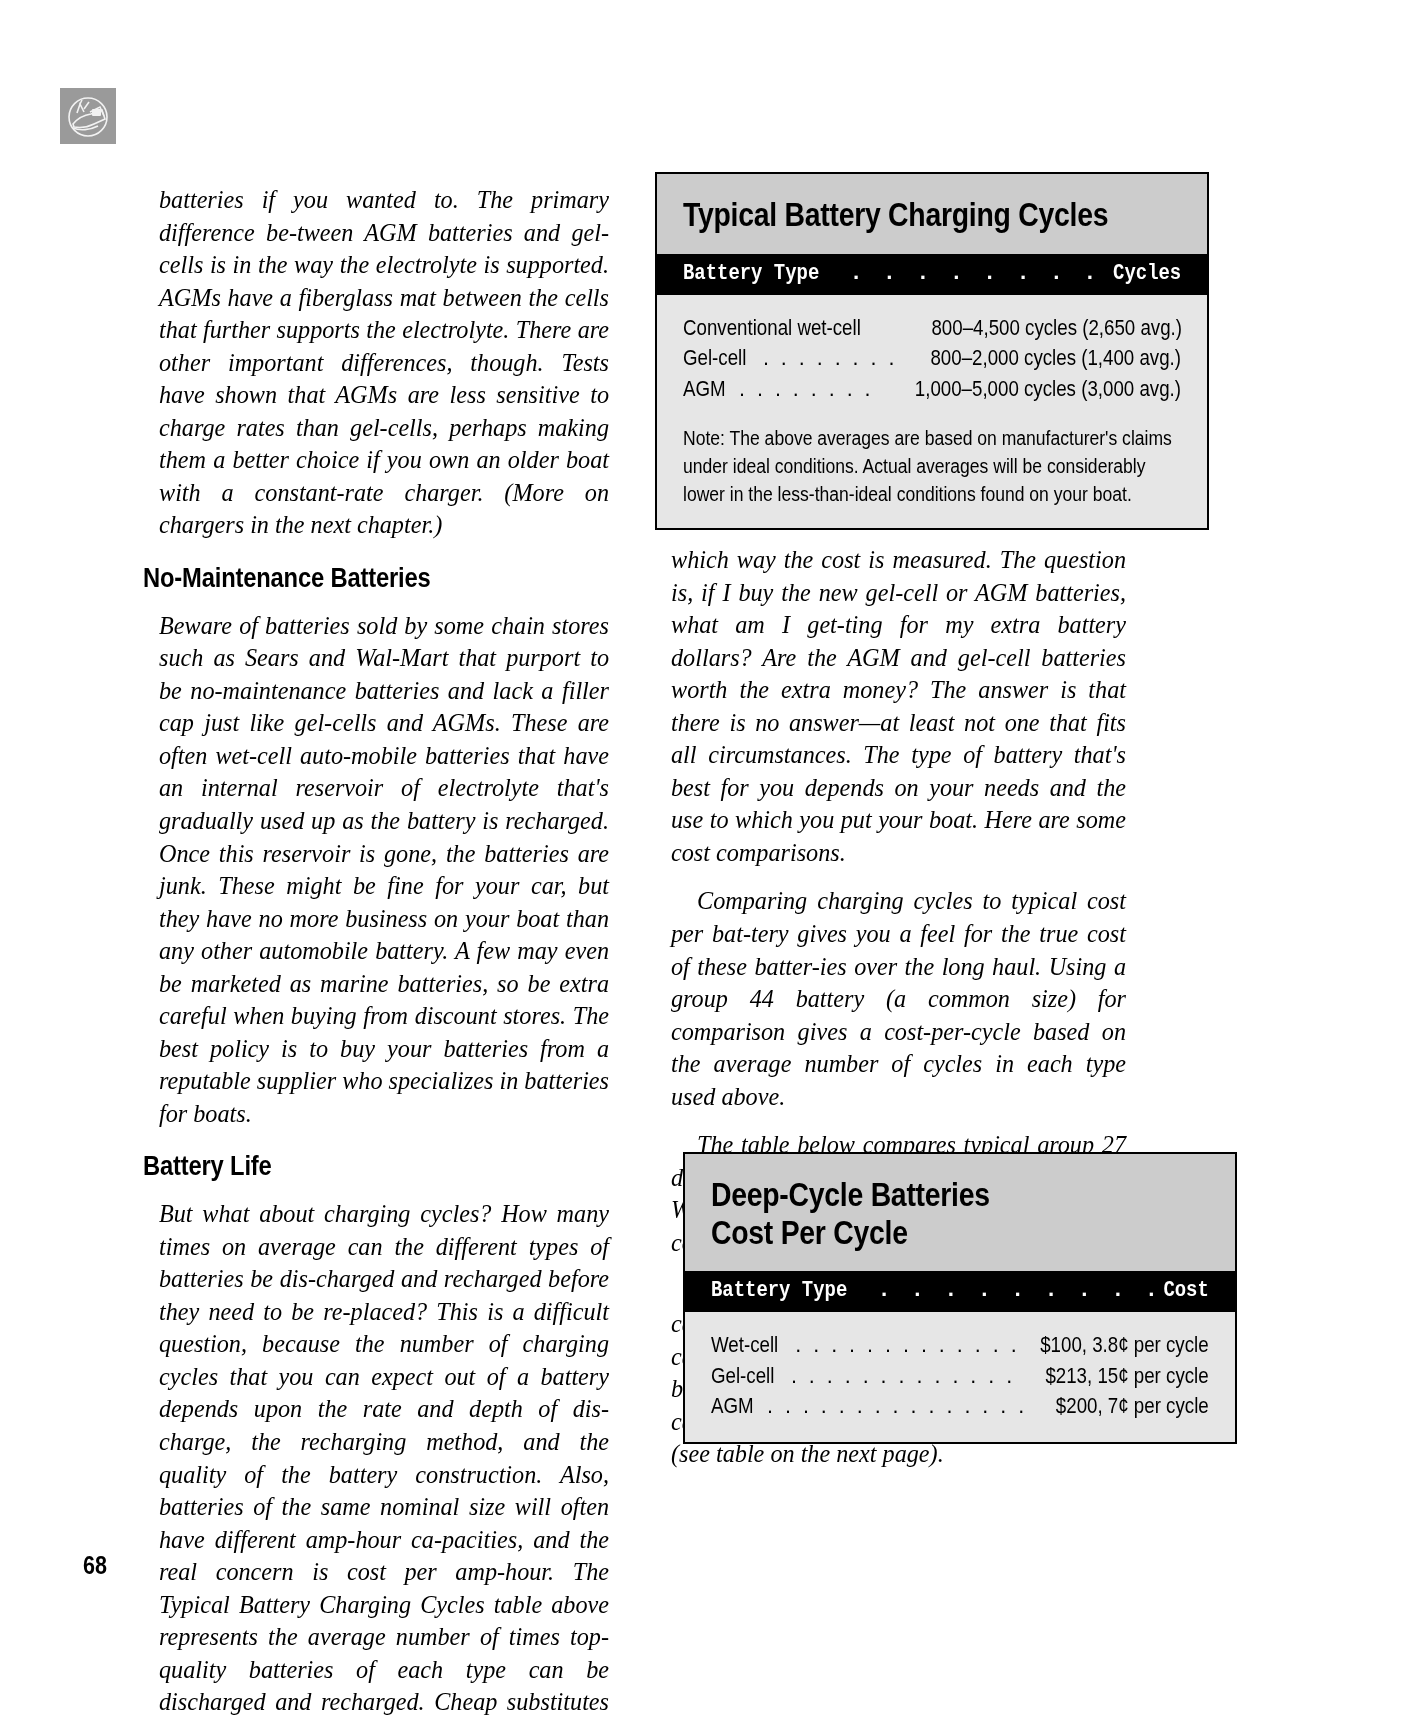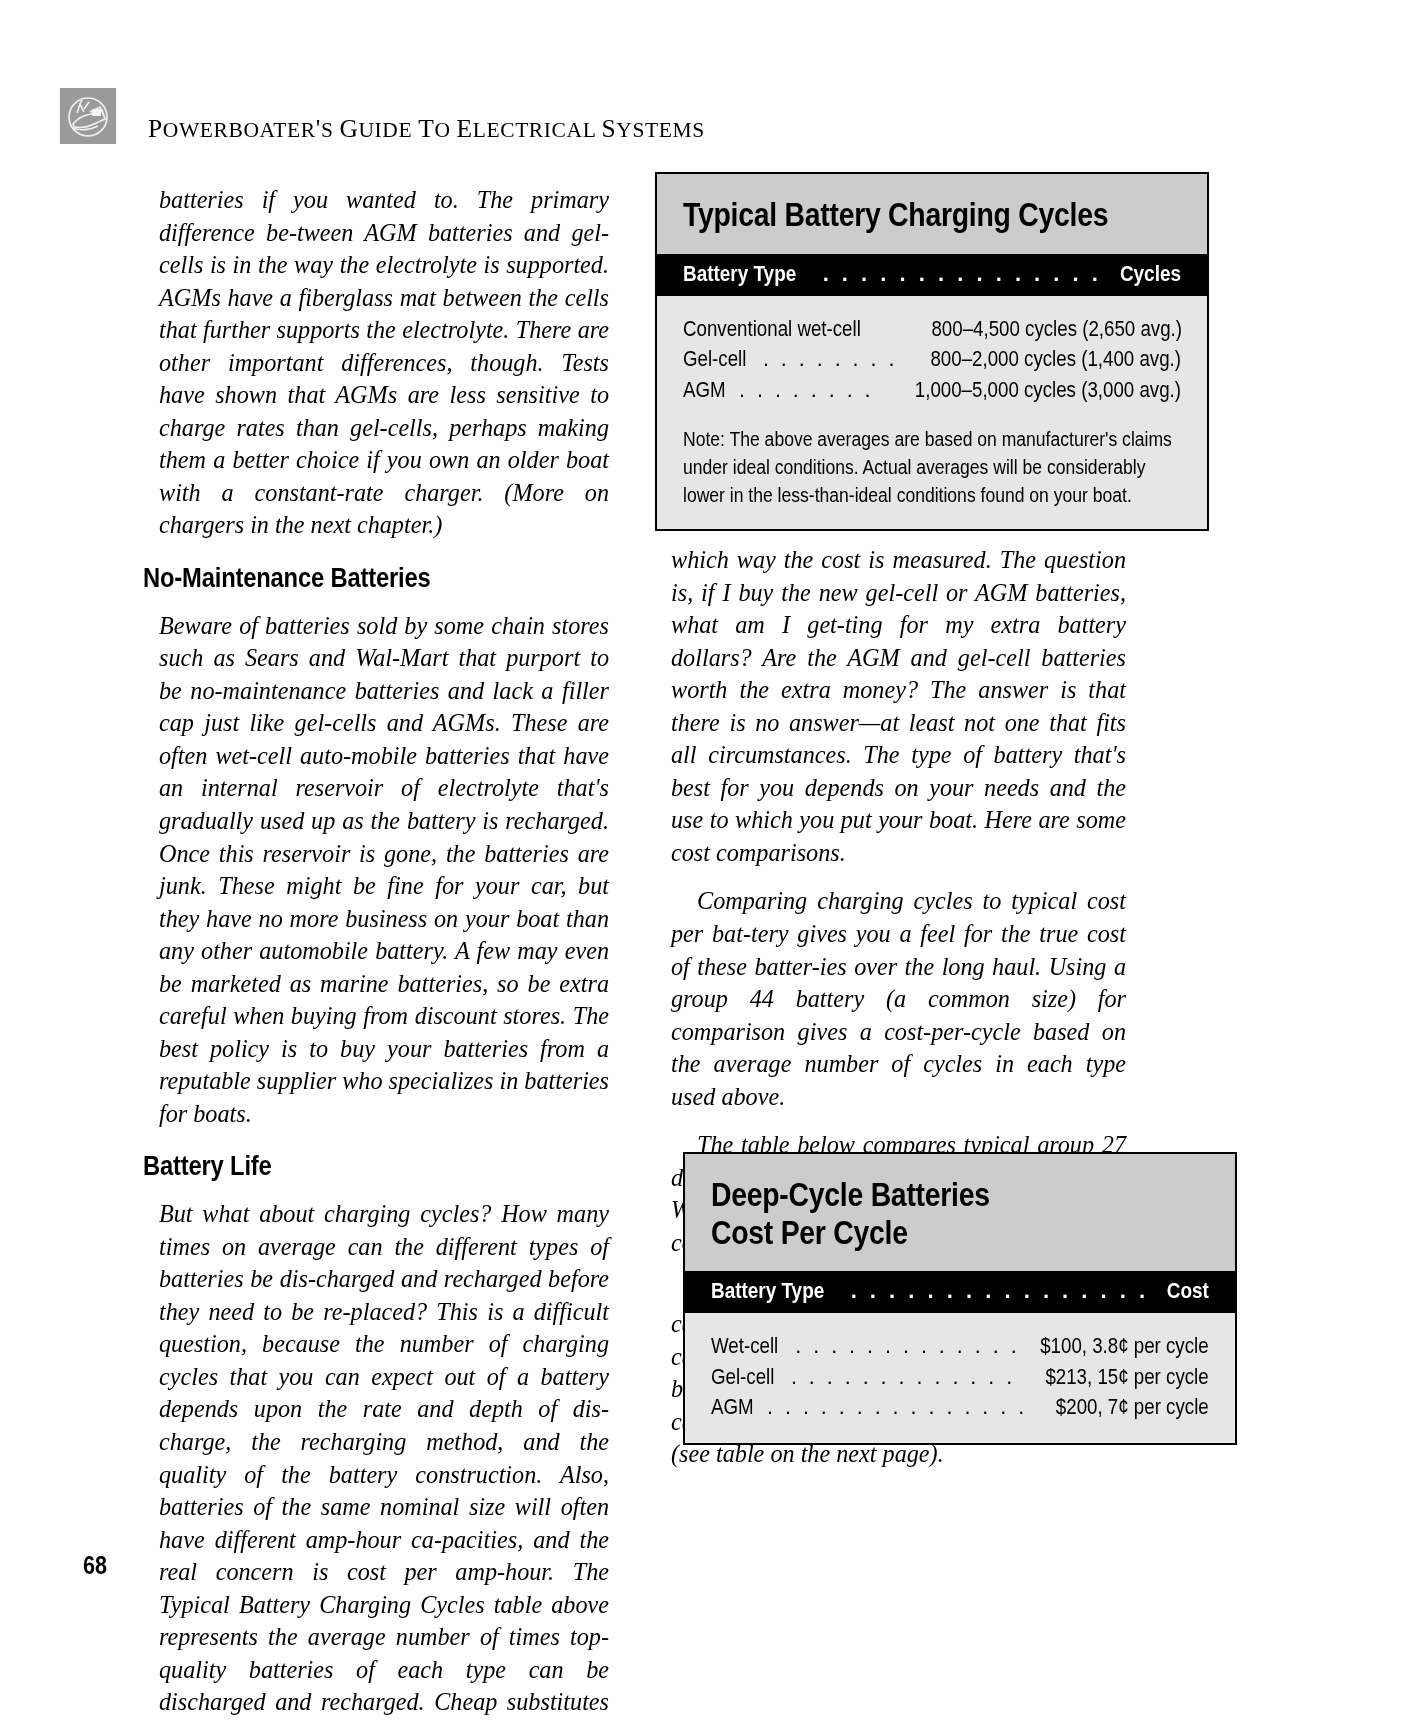--- a/index.html
+++ b/index.html
@@ -105,21 +105,21 @@
     letter-spacing: -0.3px;
     transform: scaleX(0.86);
     transform-origin: left center;
     white-space: pre-line;
   }
 
   .sidebox-bar {
     background: #000000;
     color: #ffffff;
     padding: 7px 26px 9px 26px;
-    font-family: Liberation Sans, sans-serif;
+    font-family: Liberation Mono, monospace;
     font-weight: bold;
     font-size: 22px;
     display: flex;
     align-items: center;
     white-space: nowrap;
   }
   .sidebox-bar .bar-label { transform: scaleX(0.86); transform-origin: left center; }
   .sidebox-bar .bar-leader {
     flex: 1 1 auto;
     overflow: hidden;
@@ -189,27 +189,20 @@
           <path d="M17 25 L20 16 L24 24"></path>
           <path d="M20 16 L22 12"></path>
           <path d="M24 21 L29 14"></path>
           <path d="M13 40 C20 43 30 42 38 38"></path>
         </g>
         <g fill="#f2f2f2">
           <rect x="32" y="21" width="9" height="7" rx="1"></rect>
         </g>
       </svg>
     </div>
-    <div class="runhead-title">
-      <span class="cap">P</span><span>OWERBOATER</span><span class="cap">'</span><span>S</span>
-      <span class="cap">G</span><span>UIDE</span>
-      <span class="cap">T</span><span>O</span>
-      <span class="cap">E</span><span>LECTRICAL</span>
-      <span class="cap">S</span><span>YSTEMS</span>
-    </div>
   </div>
 
   <div class="col col-left">
     <p>batteries if you wanted to. The primary difference be-tween AGM batteries and gel-cells is in the way the electrolyte is supported. AGMs have a fiberglass mat between the cells that further supports the electrolyte. There are other important differences, though. Tests have shown that AGMs are less sensitive to charge rates than gel-cells, perhaps making them a better choice if you own an older boat with a constant-rate charger. (More on chargers in the next chapter.)</p>
 
     <h2 class="section">No-Maintenance Batteries</h2>
     <p>Beware of batteries sold by some chain stores such as Sears and Wal-Mart that purport to be no-maintenance batteries and lack a filler cap just like gel-cells and AGMs. These are often wet-cell auto-mobile batteries that have an internal reservoir of electrolyte that's gradually used up as the battery is recharged. Once this reservoir is gone, the batteries are junk. These might be fine for your car, but they have no more business on your boat than any other automobile battery. A few may even be marketed as marine batteries, so be extra careful when buying from discount stores. The best policy is to buy your batteries from a reputable supplier who specializes in batteries for boats.</p>
 
     <h2 class="section">Battery Life</h2>
     <p>But what about charging cycles? How many times on average can the different types of batteries be dis-charged and recharged before they need to be re-placed? This is a difficult question, because the number of charging cycles that you can expect out of a battery depends upon the rate and depth of dis-charge, the recharging method, and the quality of the battery construction. Also, batteries of the same nominal size will often have different amp-hour ca-pacities, and the real concern is cost per amp-hour. The Typical Battery Charging Cycles table above represents the average number of times top-quality batteries of each type can be discharged and recharged. Cheap substitutes will provide a much lower average number of cycles.</p>

